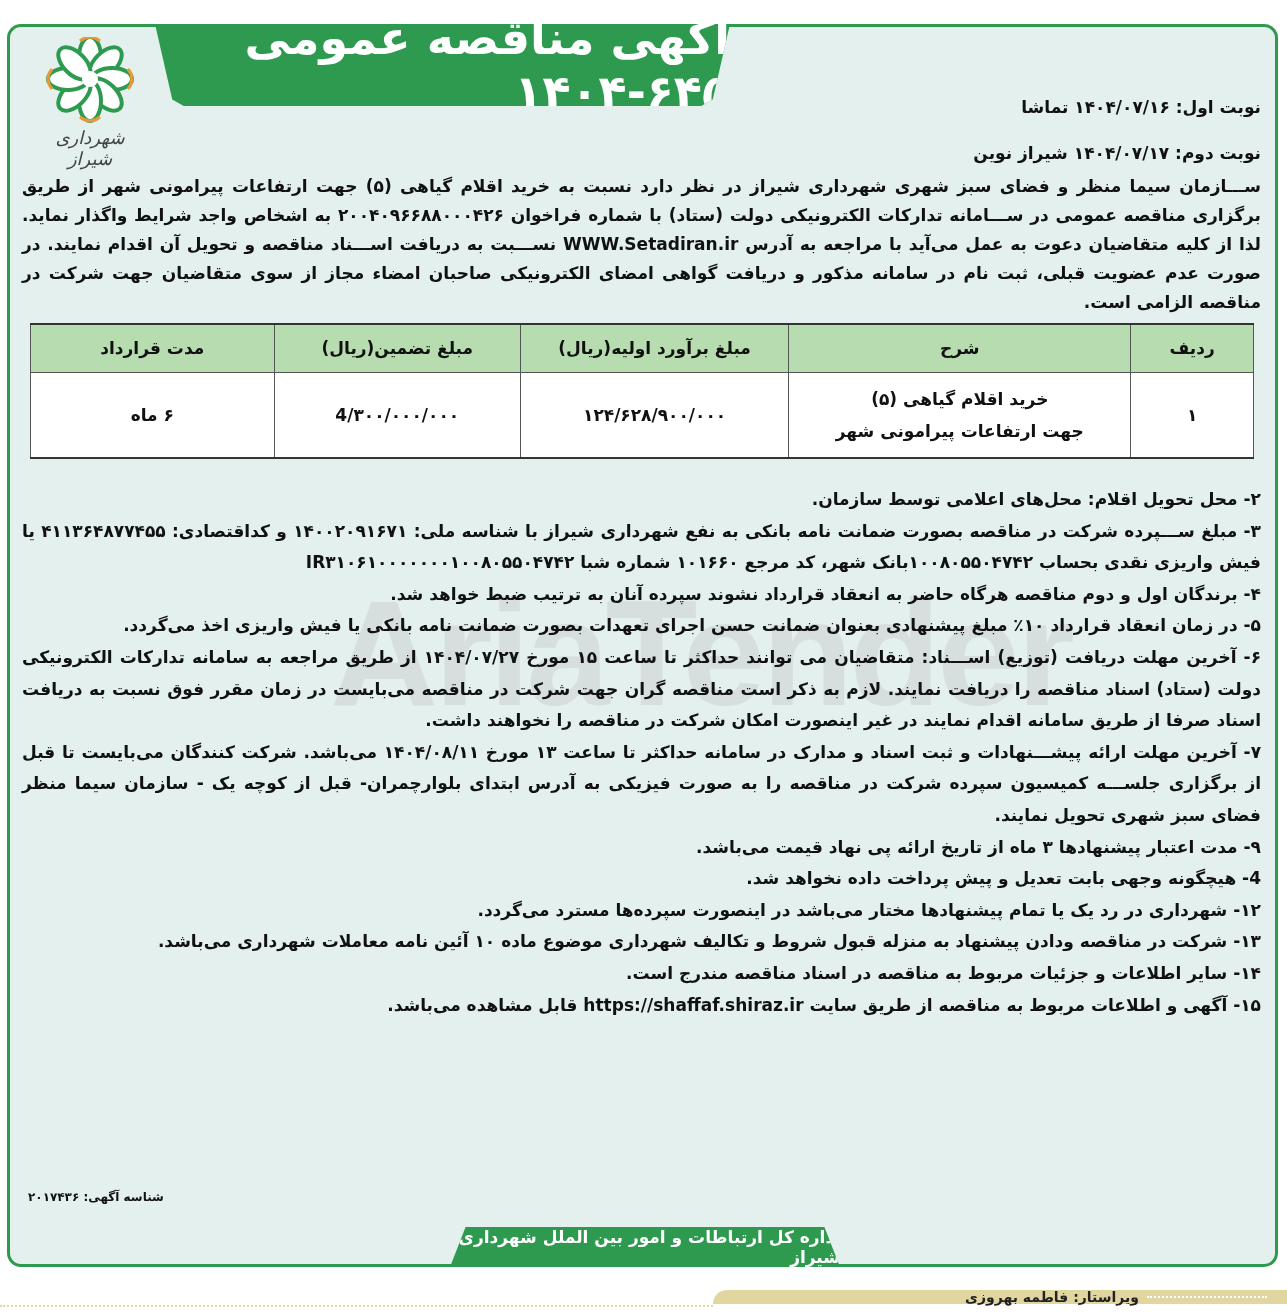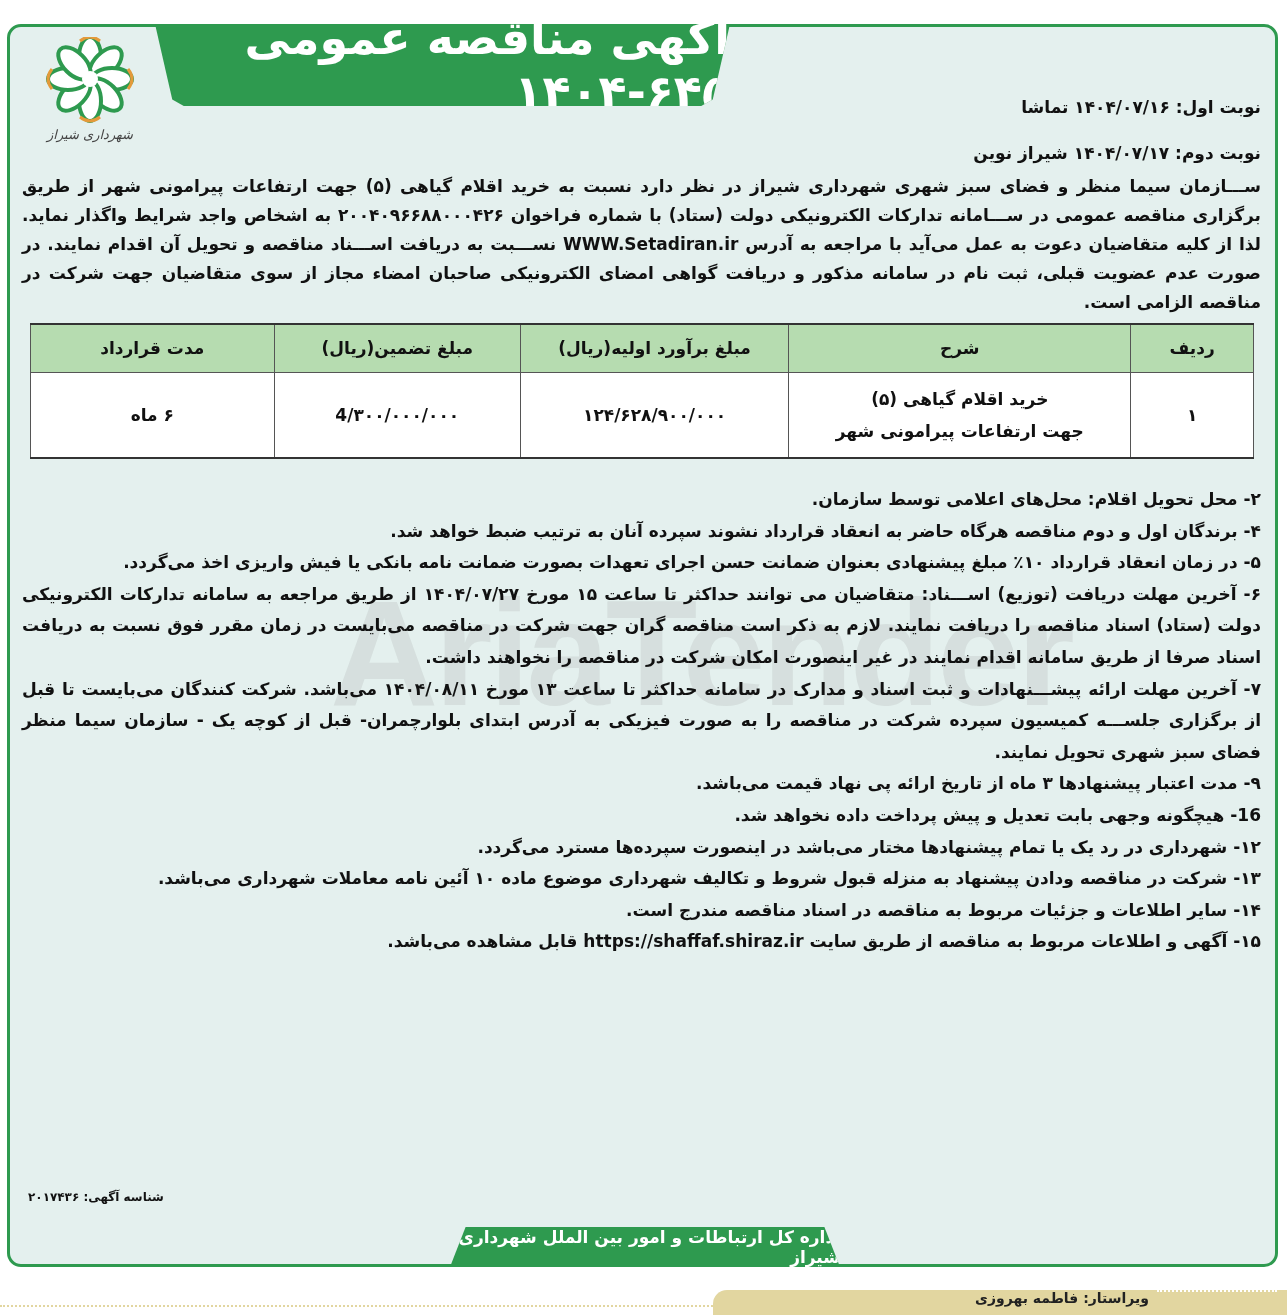--- a/index.html
+++ b/index.html
@@ -22,21 +22,21 @@
       border-bottom-left-radius: 14px; border-bottom-right-radius: 14px;
       display: flex; align-items: center; justify-content: center;
       color: #ffffff; font-weight: bold; font-size: 46px;
       direction: rtl;
     }
     .logo {
       position: absolute; left: 15px; top: 10px; width: 130px; height: 140px;
     }
     .logo-text {
       position: absolute; left: 10px; top: 90px; width: 110px; text-align: center;
-      font-family: "DejaVu Serif", serif; font-size: 13px; color: #444; direction: rtl;
+      font-family: "DejaVu Serif", serif; font-size: 18px; color: #444; direction: rtl;
       font-style: italic;
     }
     .nobat {
       position: absolute; right: 14px; direction: rtl; font-weight: bold; font-size: 17px; color: #111;
     }
     .nobat1 { top: 70px; }
     .nobat2 { top: 116px; text-align: center; }
     .intro {
       position: absolute; left: 12px; right: 14px; top: 145px;
       direction: rtl; text-align: justify; text-align-last: right;
@@ -71,23 +71,23 @@
       position: absolute; left: 18px; top: 1163px; direction: rtl; font-weight: bold; font-size: 12px; color: #111;
     }
     .footer-tab {
       position: absolute; left: 440px; top: 1200px; width: 390px; height: 40px;
       background: #2e9a4f; color: #ffffff; font-weight: bold; font-size: 17px;
       clip-path: polygon(4% 0, 96% 0, 100% 100%, 0 100%);
       border-top-left-radius: 12px; border-top-right-radius: 12px;
       display: flex; align-items: center; justify-content: center; direction: rtl;
     }
     .editor-bar {
-      position: absolute; left: 713px; top: 1290px; width: 574px; height: 25px;
+      position: absolute; left: 713px; top: 1290px; width: 574px; height: 14px;
       background: #e2d6a0; border-top-left-radius: 14px;
-      direction: rtl; display: flex; padding-right: 10px;
+      direction: rtl; display: flex; align-items: center; padding-right: 20px;
       font-weight: bold; font-size: 14px; color: #222;
     }
     .editor-bar .dots-r {
       width: 120px; border-bottom: 2px dotted #fff; margin-left: 8px; height: 1px; order: -1;
     }
     .dots-left {
       position: absolute; left: 0; top: 1305px; width: 713px; border-bottom: 2px dotted #e2d6a0;
     }
   </style>
 </head>
@@ -156,26 +156,27 @@
         <td>4/۳۰۰/۰۰۰/۰۰۰</td>
         <td>۶ ماه</td>
       </tr>
     </tbody>
   </table>
 
   <div class="watermark">AriaTender</div>
 
   <div class="items">
     <p>۲- محل تحویل اقلام: محل‌های اعلامی توسط سازمان.</p>
+    <p>۳- مبلغ ســـپرده شرکت در مناقصه بصورت ضمانت نامه بانکی به نفع شهرداری شیراز با شناسه ملی: ۱۴۰۰۲۰۹۱۶۷۱ و کداقتصادی: ۴۱۱۳۶۴۸۷۷۴۵۵ یا فیش واریزی نقدی بحساب ۱۰۰۸۰۵۵۰۴۷۴۲بانک شهر، کد مرجع ۱۰۱۶۶۰ شماره شبا IR۳۱۰۶۱۰۰۰۰۰۰۰۱۰۰۸۰۵۵۰۴۷۴۲</p>
     <p>۴- برندگان اول و دوم مناقصه هرگاه حاضر به انعقاد قرارداد نشوند سپرده آنان به ترتیب ضبط خواهد شد.</p>
     <p>۵- در زمان انعقاد قرارداد ۱۰٪ مبلغ پیشنهادی بعنوان ضمانت حسن اجرای تعهدات بصورت ضمانت نامه بانکی یا فیش واریزی اخذ می‌گردد.</p>
     <p>۶- آخرین مهلت دریافت (توزیع) اســـناد: متقاضیان می توانند حداکثر تا ساعت ۱۵ مورخ ۱۴۰۴/۰۷/۲۷ از طریق مراجعه به سامانه تدارکات الکترونیکی دولت (ستاد) اسناد مناقصه را دریافت نمایند. لازم به ذکر است مناقصه گران جهت شرکت در مناقصه می‌بایست در زمان مقرر فوق نسبت به دریافت اسناد صرفا از طریق سامانه اقدام نمایند در غیر اینصورت امکان شرکت در مناقصه را نخواهند داشت.</p>
     <p>۷- آخرین مهلت ارائه پیشـــنهادات و ثبت اسناد و مدارک در سامانه حداکثر تا ساعت ۱۳ مورخ ۱۴۰۴/۰۸/۱۱ می‌باشد. شرکت کنندگان می‌بایست تا قبل از برگزاری جلســـه کمیسیون سپرده شرکت در مناقصه را به صورت فیزیکی به آدرس ابتدای بلوارچمران- قبل از کوچه یک - سازمان سیما منظر فضای سبز شهری تحویل نمایند.</p>
     <p>۹- مدت اعتبار پیشنهادها ۳ ماه از تاریخ ارائه پی نهاد قیمت می‌باشد.</p>
-    <p>16- هیچگونه وجهی بابت تعدیل و پیش پرداخت داده نخواهد شد.</p>
+    <p>4- هیچگونه وجهی بابت تعدیل و پیش پرداخت داده نخواهد شد.</p>
     <p>۱۲- شهرداری در رد یک یا تمام پیشنهادها مختار می‌باشد در اینصورت سپرده‌ها مسترد می‌گردد.</p>
     <p>۱۳- شرکت در مناقصه ودادن پیشنهاد به منزله قبول شروط و تکالیف شهرداری موضوع ماده ۱۰ آئین نامه معاملات شهرداری می‌باشد.</p>
     <p>۱۴- سایر اطلاعات و جزئیات مربوط به مناقصه در اسناد مناقصه مندرج است.</p>
     <p>۱۵- آگهی و اطلاعات مربوط به مناقصه از طریق سایت https://shaffaf.shiraz.ir قابل مشاهده می‌باشد.</p>
   </div>
 
   <div class="ad-id">شناسه آگهی: ۲۰۱۷۴۳۶</div>
 
   <div class="footer-tab">اداره کل ارتباطات و امور بین الملل شهرداری شیراز</div>
 </div>

